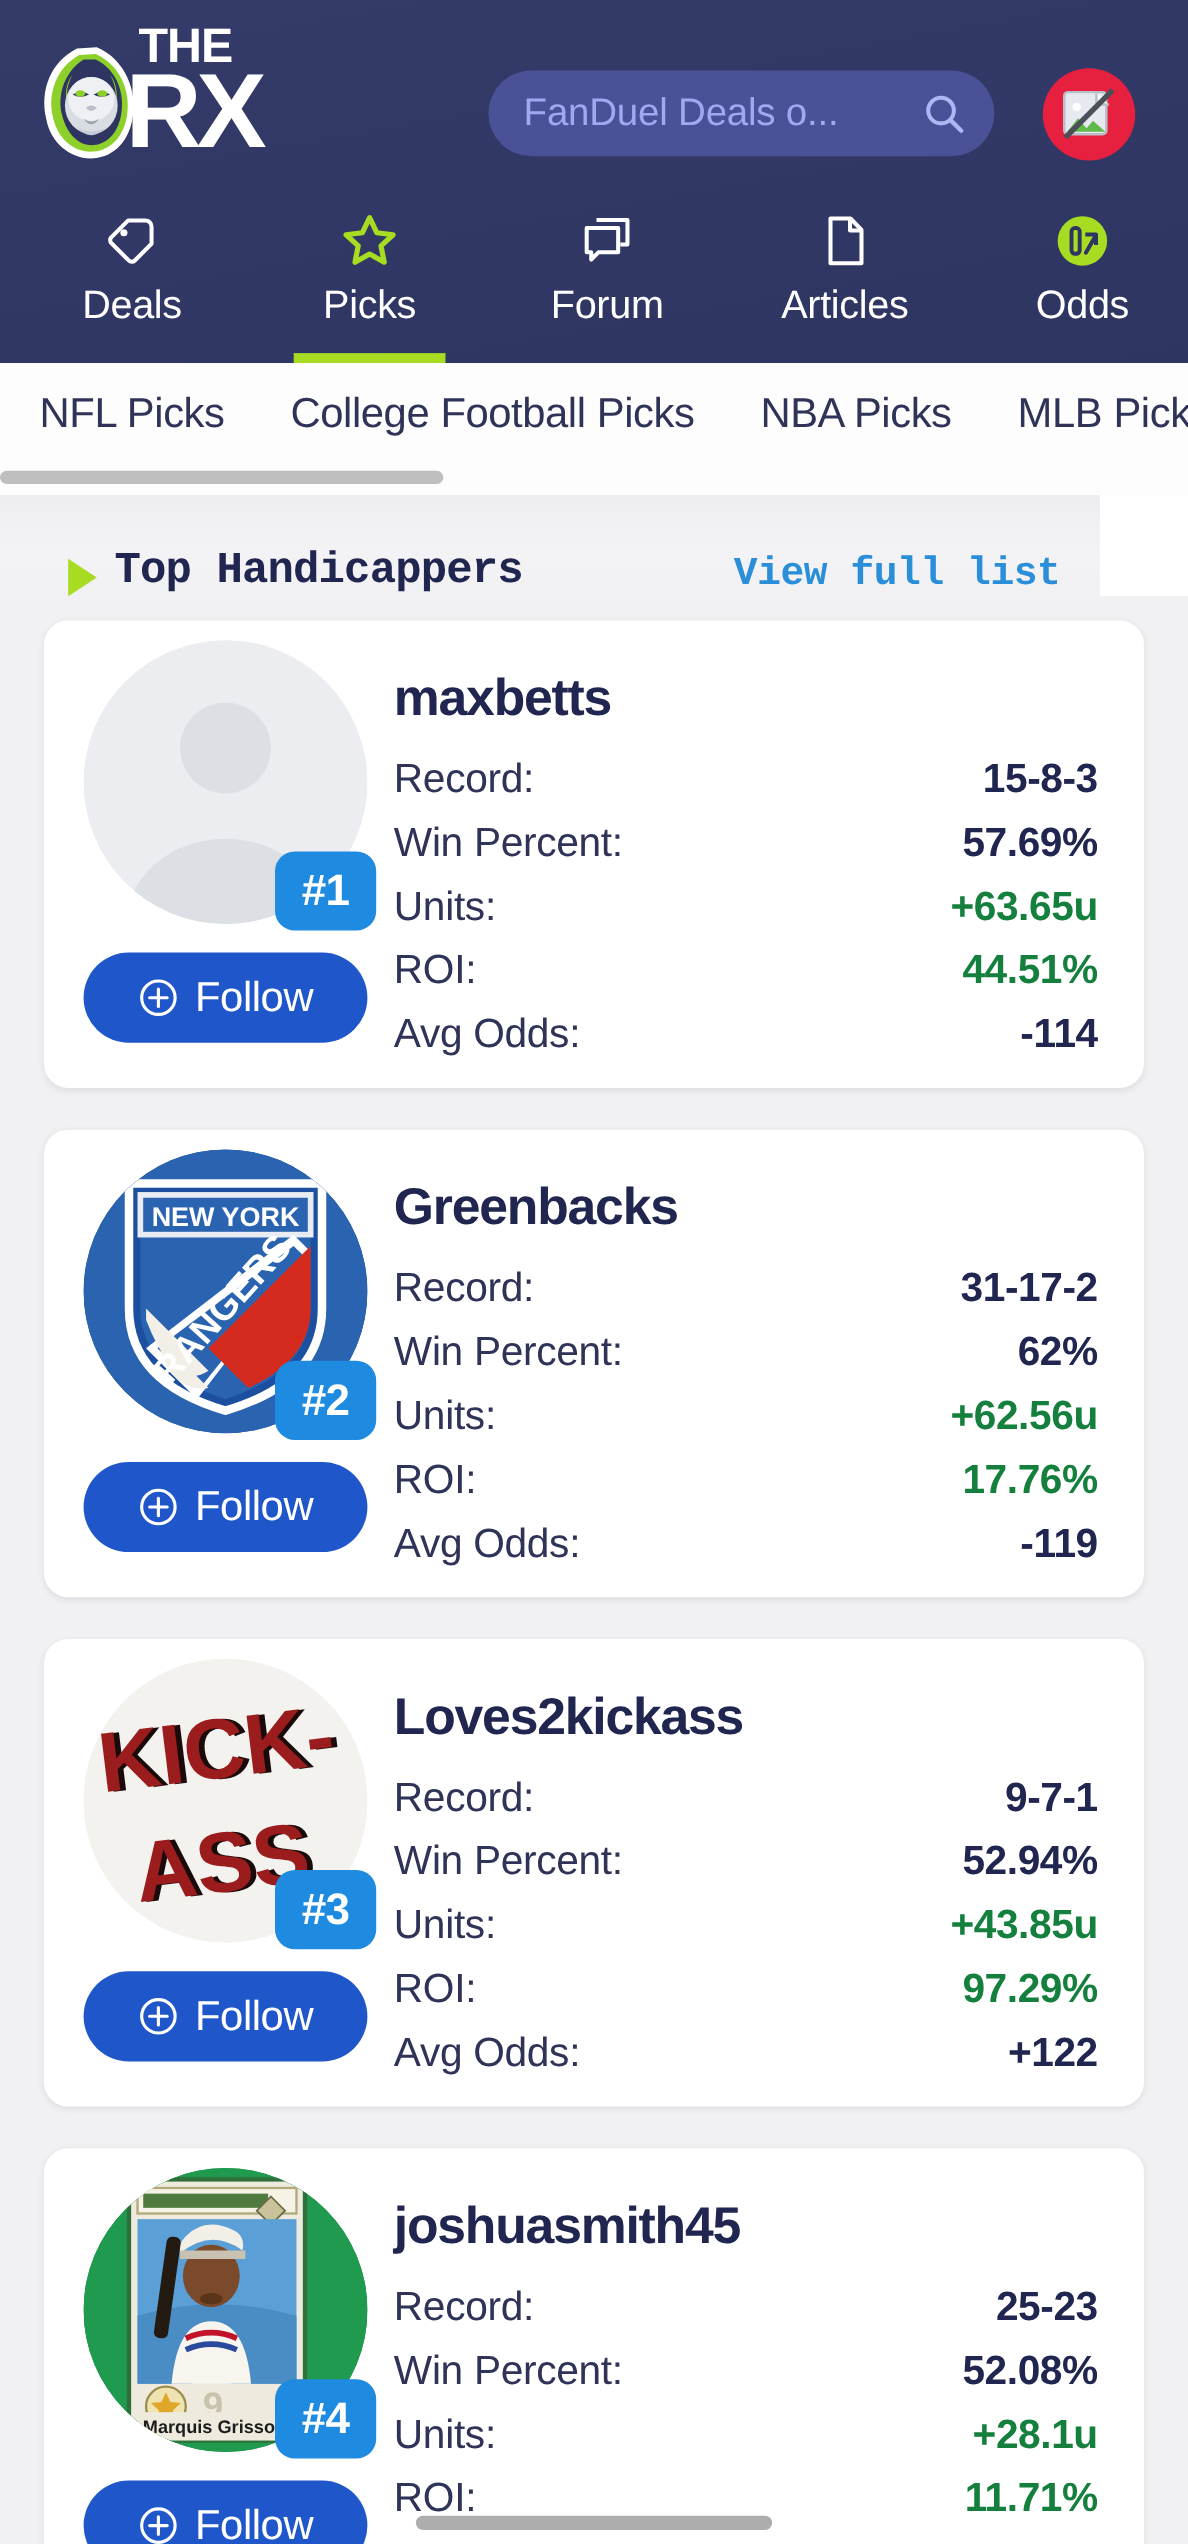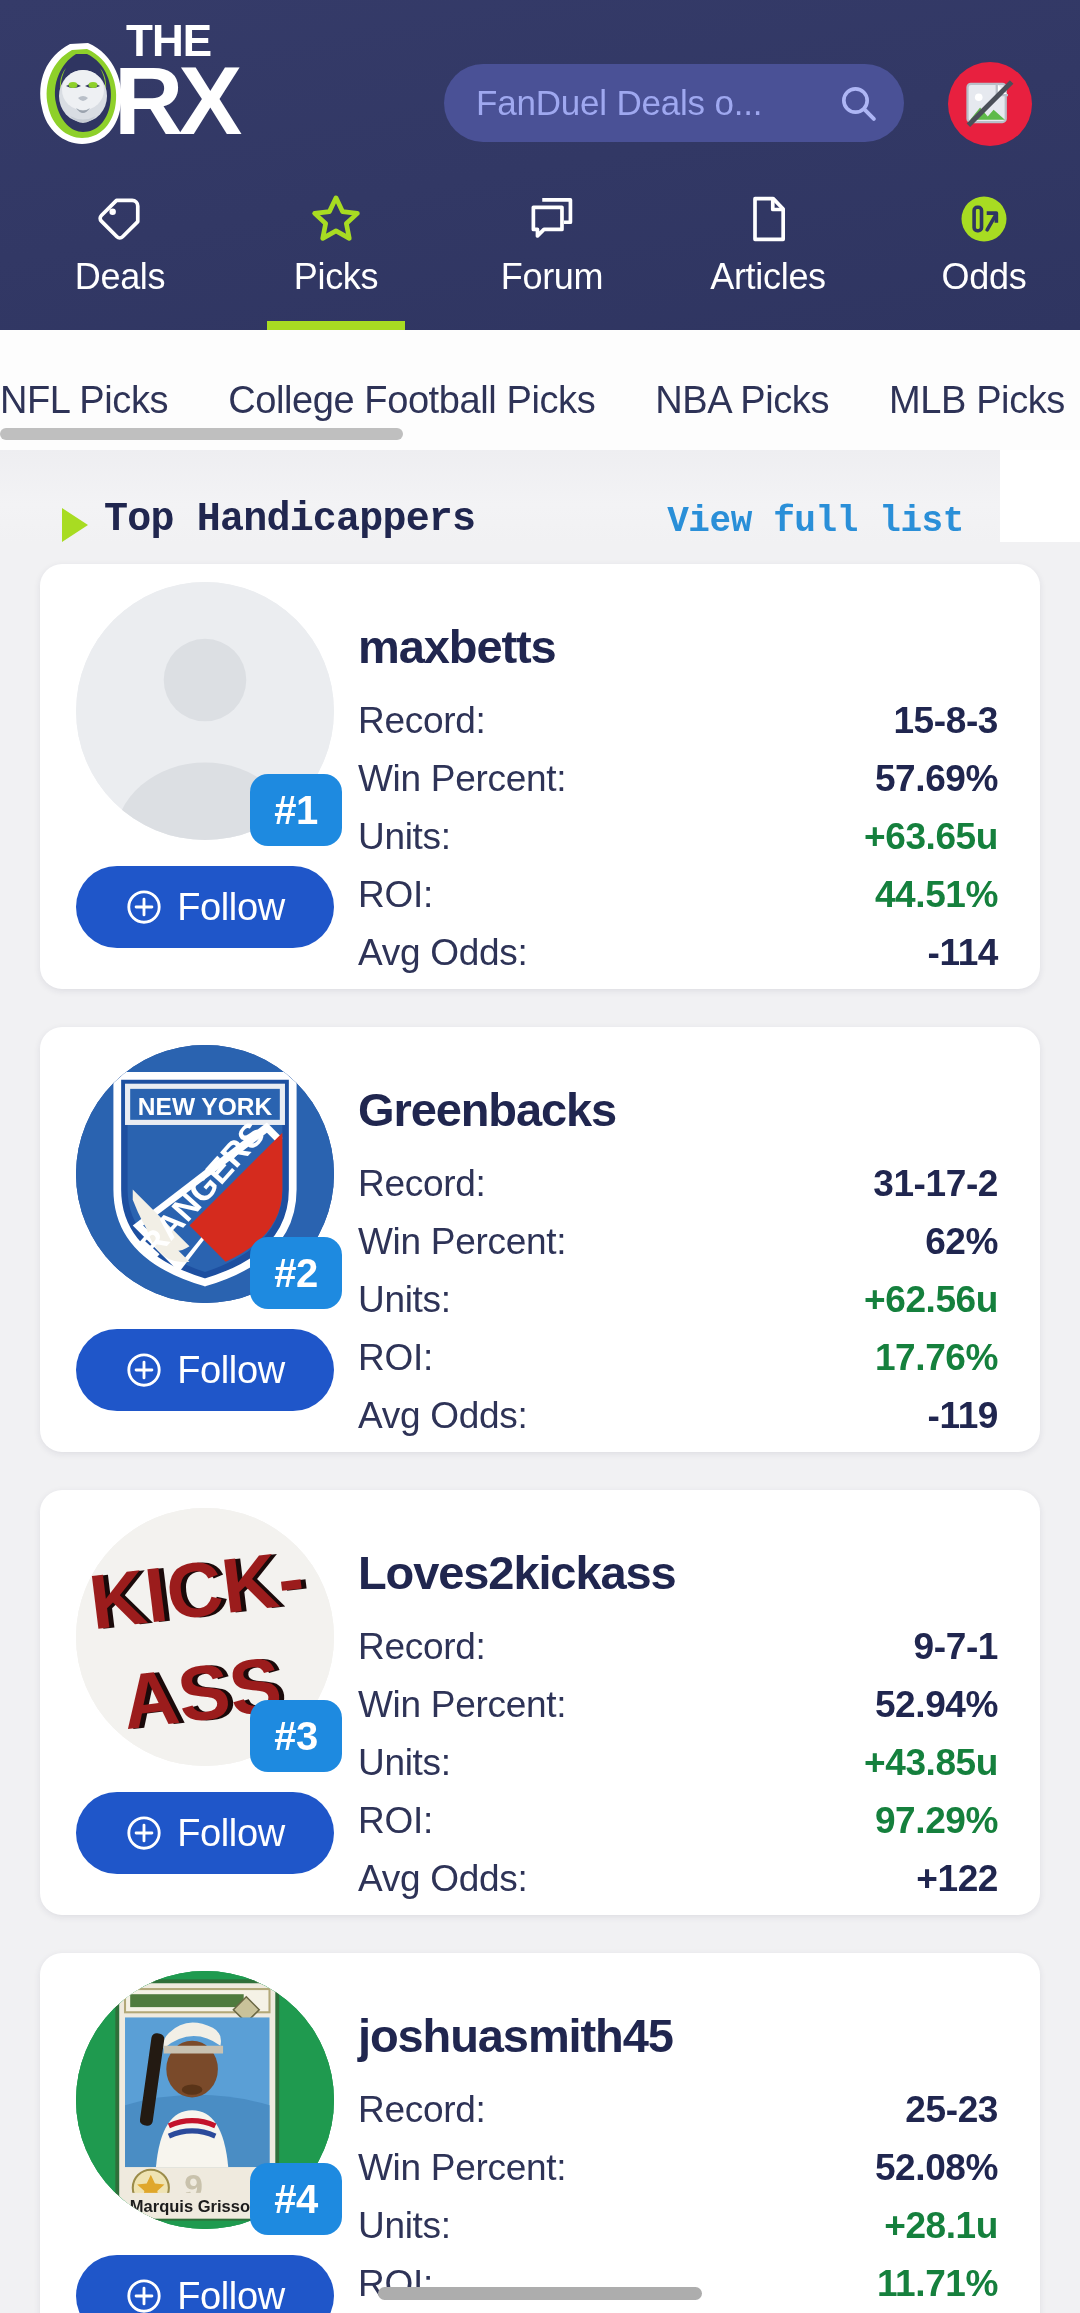--- a/index.html
+++ b/index.html
@@ -85,23 +85,23 @@
   
   .subnav-wrap{
     position:relative;
     width:1080px; height:120px;
     background:#fdfdfd;
     overflow:hidden;
   }
   .subnav{
     display:flex; align-items:center;
     height:92px;
+    padding-left:36px;
     gap:60px;
     white-space:nowrap;
-    margin-top:24px;
   }
   .subnav-item{
     color:#2e3357;
     font-size:38px;
     letter-spacing:-0.4px;
     cursor:pointer;
   }
   .subnav-scrollbar{
     position:absolute; left:0; top:98px;
     width:403px; height:12px;
@@ -208,21 +208,20 @@
   .card-right{
     flex:1;
     padding:42px 42px 0 18px;
   }
   .handle{
     color:#20264f;
     font-size:47px;
     font-weight:bold;
     letter-spacing:-1.1px;
     margin-bottom:26px;
-    margin-top:13px;
   }
   .stats{ width:100%; }
   .stat-row{
     display:flex; align-items:baseline;
     height:58px;
   }
   .stat-label{
     color:#2e3357;
     font-size:37px;
     letter-spacing:-0.3px;

